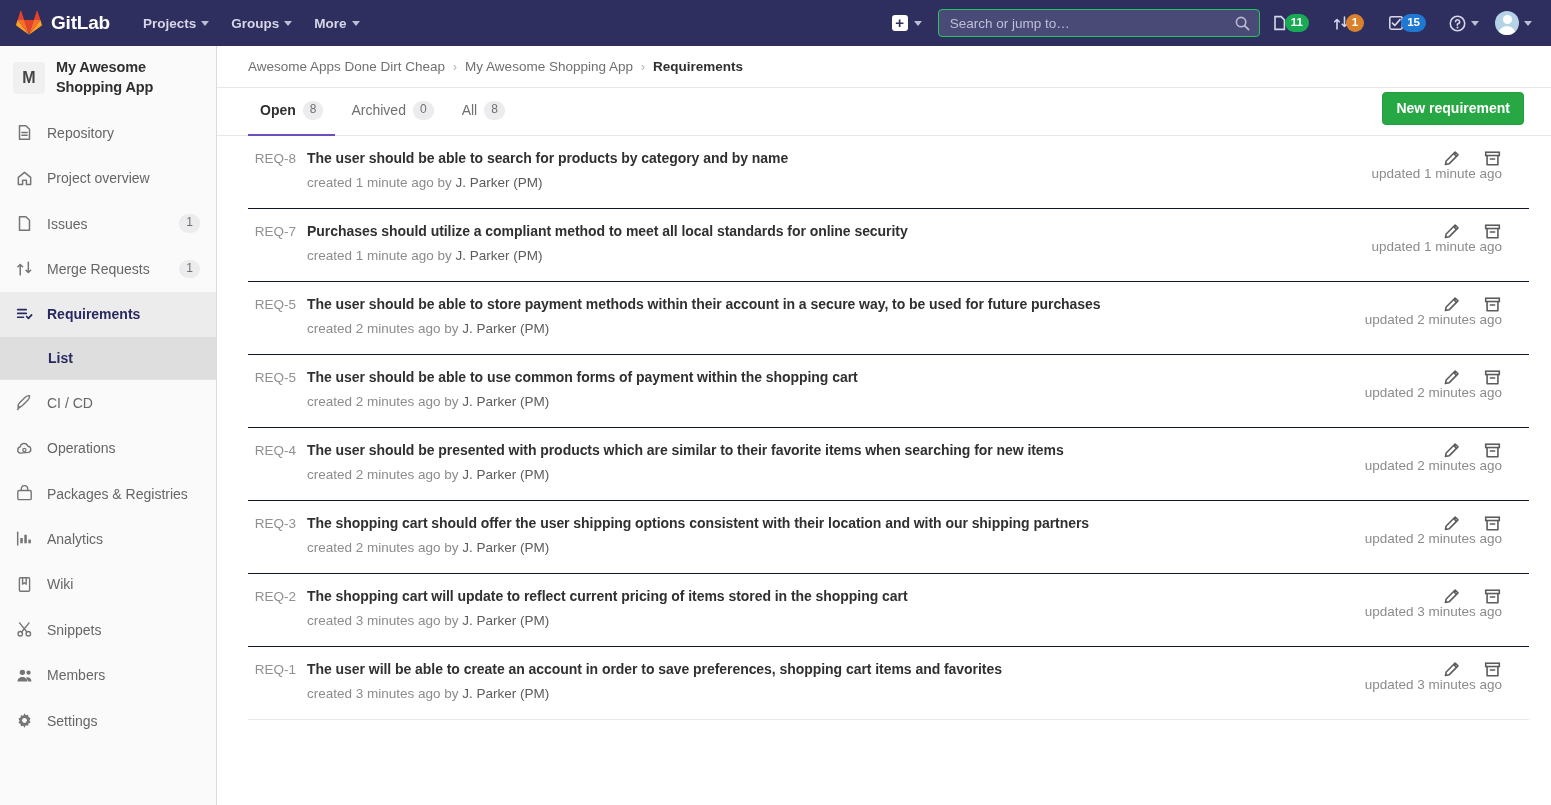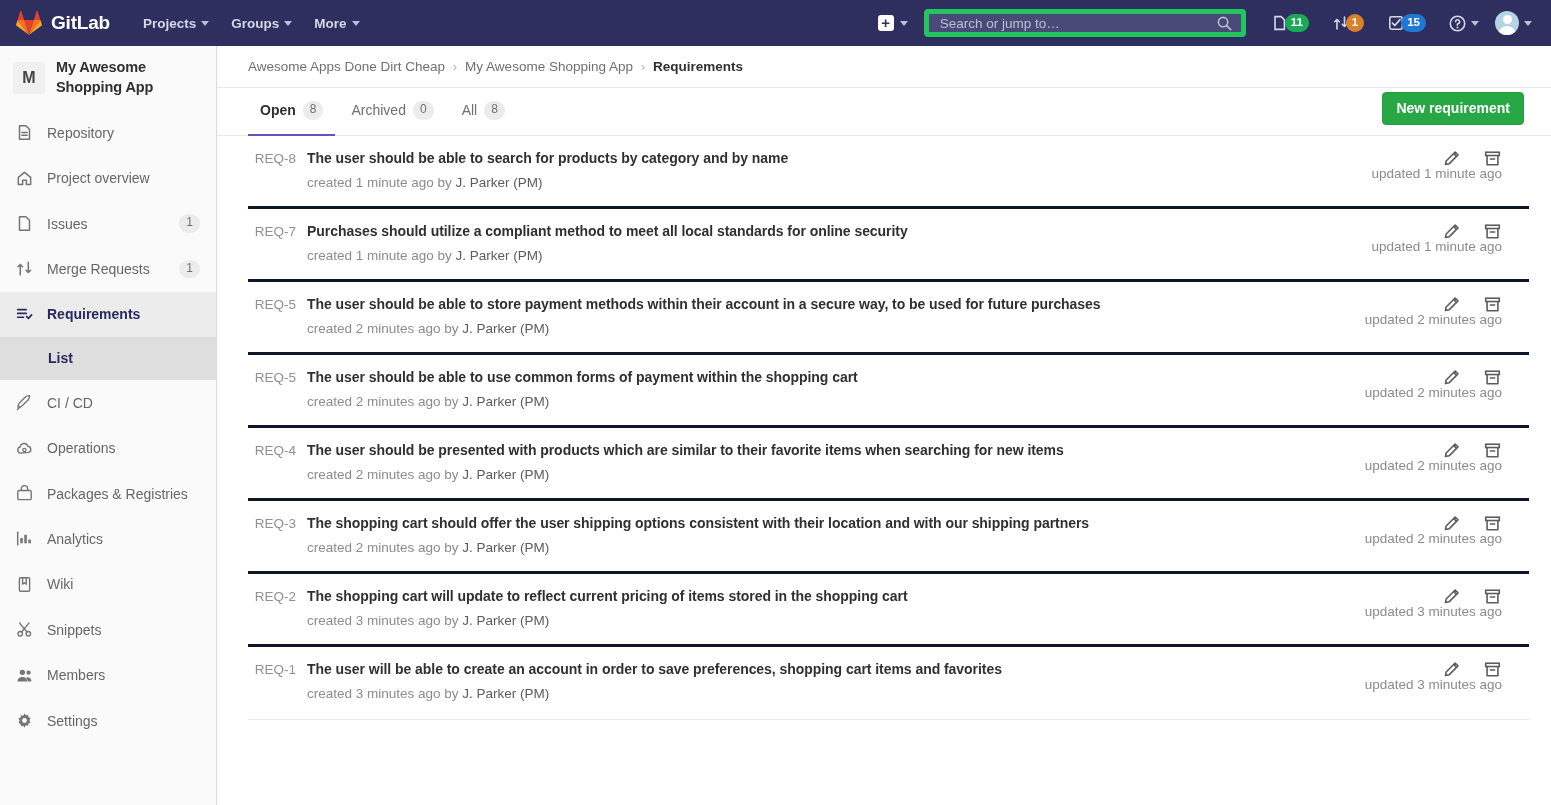--- a/index.html
+++ b/index.html
@@ -56,25 +56,24 @@
   .plus-sq {
     width: 16px; height: 16px; border-radius: 3px;
     background: #fff; color: #2e2e5f;
     display: flex; align-items: center; justify-content: center;
     font-size: 15px; font-weight: bold; line-height: 1;
     padding-bottom: 1px;
   }
 
   #searchbox {
     width: 322px; height: 28px;
-    background: #4a4a76; border: 5px solid #22c55e;
+    background: #4a4a76; border: 1px solid #22c55e;
     border-radius: 4px;
     display: flex; align-items: center;
     padding: 0 9px 0 11px;
-    margin-right: 14px;
   }
   #searchbox input {
     flex: 1; background: transparent; border: none; outline: none;
     color: #fff; font-size: 13.5px;
     font-family: "Liberation Sans", sans-serif;
   }
   #searchbox input::placeholder { color: #bfbfd8; }
   .search-ico { width: 15px; height: 15px; opacity: .85; }
 
   .counter {
@@ -203,21 +202,21 @@
     padding: 7px 13px 8px;
     font-family: "Liberation Sans", sans-serif;
     cursor: pointer;
   }
 
   
   #req-list { padding: 0 22px 0 31px; }
   .req-row {
     position: relative;
     height: 73px;
-    border-bottom: 3px solid #0f172a;
+    border-bottom: 1px solid #0f172a;
     padding-top: 14px;
   }
   .req-row:last-child { border-bottom: 1px solid #eaeaea; }
   .req-top { display: flex; align-items: baseline; }
   .req-id {
     color: #909090; font-size: 13.5px;
     width: 48px; text-align: right; flex: none;
     margin-right: 11px;
   }
   .req-title {

